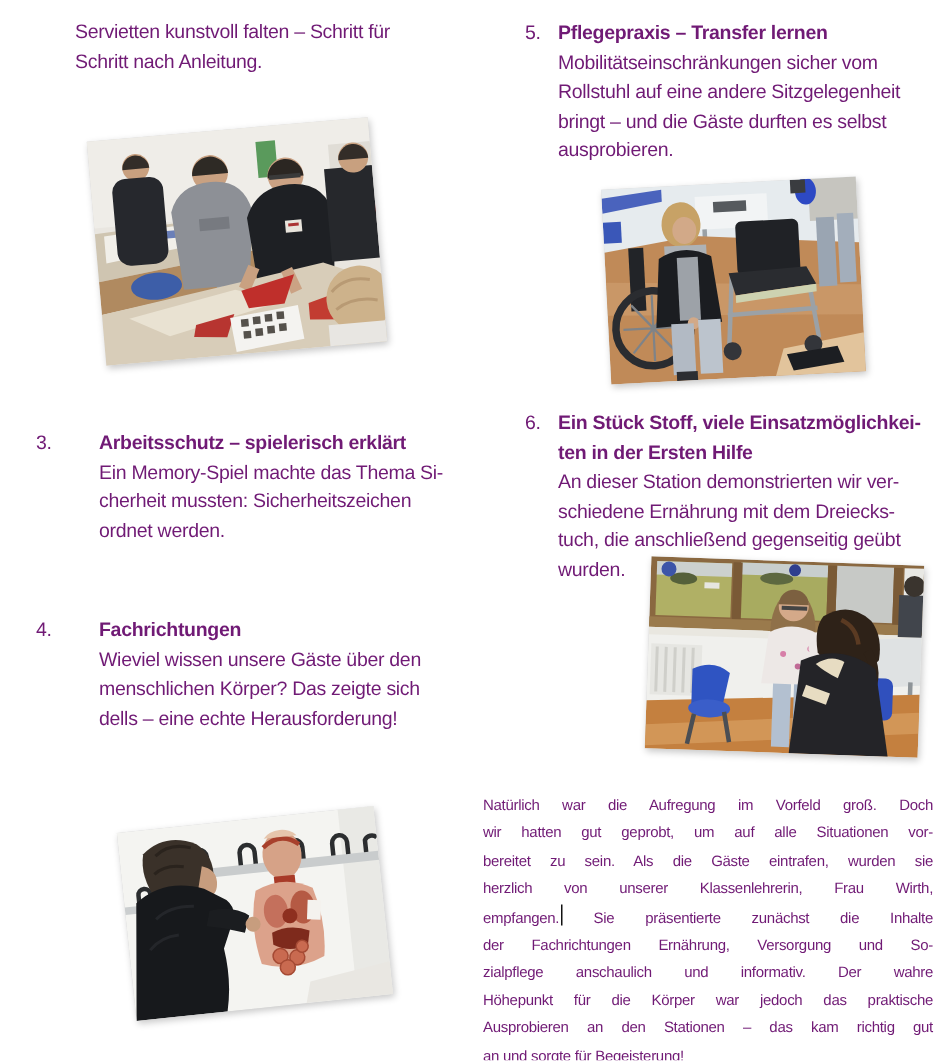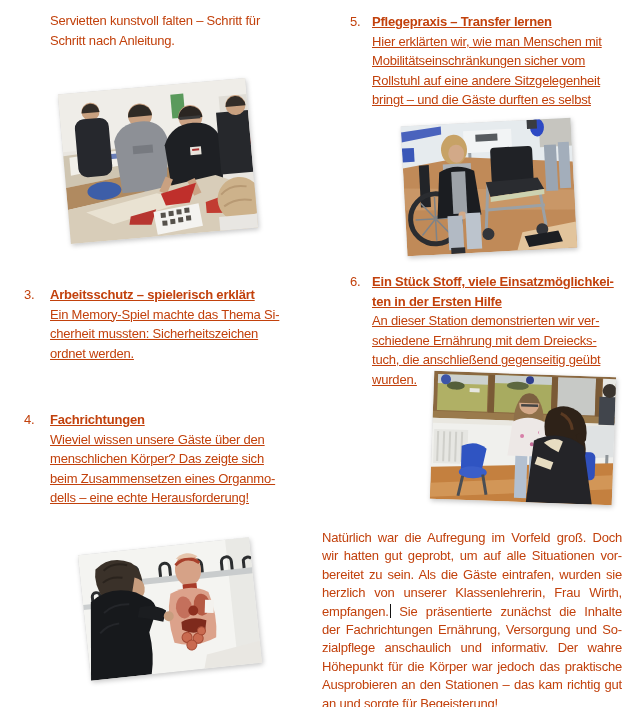--- a/index.html
+++ b/index.html
@@ -2,42 +2,42 @@
 <html><head>
 <meta charset="utf-8">
 <style>
   html, body { margin: 0; padding: 0; background: #ffffff; }
   .page {
     position: relative;
     width: 624px;
     height: 707px;
     background: #ffffff;
     font-family: "Liberation Sans", sans-serif;
-    color: #c2410c;
+    color: #701a75;
     overflow: hidden;
     letter-spacing: -0.2px;
   }
   .block { position: absolute; }
   .line {
     font-size: 13px;
     line-height: 19.5px;
     white-space: nowrap;
   }
   .bold { font-weight: bold; }
   .list-item { position: absolute; }
   .num {
     position: absolute;
     left: 0; top: 0;
     font-size: 13px;
     line-height: 19.5px;
   }
-  .itxt-left  { margin-left: 26px; text-decoration: underline; }
-  .itxt-right { margin-left: 22px; text-decoration: underline; }
+  .itxt-left  { margin-left: 42px; }
+  .itxt-right { margin-left: 22px; }
   .closing .jline {
-    font-size: 13px;
+    font-size: 10px;
     line-height: 18.4px;
     text-align: justify;
     text-align-last: justify;
   }
   .closing .jline.last { text-align-last: left; white-space: nowrap; }
   .caret {
     display: inline-block;
     width: 1.3px;
     height: 14px;
     background: #111;
@@ -132,21 +132,20 @@
       <div class="line fit" style="">ordnet werden.</div>
     </div>
   </div>
 
   <div class="list-item" style="left:24px; top:410px; width:296px;">
     <span class="num">4.</span>
     <div class="itxt-left">
       <div class="line bold fit" style="">Fachrichtungen</div>
       <div class="line fit" style="">Wieviel wissen unsere Gäste über den</div>
       <div class="line fit" style="">menschlichen Körper? Das zeigte sich</div>
-      <div class="line fit" style="">beim Zusammensetzen eines Organmo-</div>
       <div class="line fit" style="">dells – eine echte Herausforderung!</div>
     </div>
   </div>
 
   <div class="photo" id="p4">
     <svg viewBox="0 0 172 126" preserveAspectRatio="none">
       <rect width="172" height="126" fill="#f4f4f1"></rect>
       <rect x="148" y="0" width="24" height="126" fill="#e9e9e5"></rect>
       <rect x="26" y="30" width="146" height="6" fill="#c9cccd"></rect>
       <g stroke="#2b2d2f" stroke-width="3" fill="none">
@@ -184,24 +183,24 @@
       <path d="M56,58 q16,-2 26,6 l-4,11 q-14,-5 -25,-7 z" fill="#1b1d20"></path>
       <circle cx="84" cy="70" r="5" fill="#c79d7e"></circle>
       <polygon points="118,112 172,104 172,126 114,126" fill="#e9e7e2"></polygon>
     </svg>
   </div>
 
   <div class="list-item" style="left:350px; top:12px; width:274px;">
     <span class="num">5.</span>
     <div class="itxt-right">
       <div class="line bold fit" style="">Pflegepraxis – Transfer lernen</div>
-      <div class="line fit" style="">Hier erklärten wir, wie man Menschen mit</div>
       <div class="line fit" style="">Mobilitätseinschränkungen sicher vom</div>
       <div class="line fit" style="">Rollstuhl auf eine andere Sitzgelegenheit</div>
       <div class="line fit" style="">bringt – und die Gäste durften es selbst</div>
+      <div class="line fit" style="">ausprobieren.</div>
     </div>
   </div>
 
   <div class="photo" id="p2">
     <svg viewBox="0 0 170 130" preserveAspectRatio="none">
       <rect width="170" height="130" fill="#e6ebee"></rect>
       <polygon points="0,6 40,2 40,10 0,16" fill="#4a63bd"></polygon>
       <rect x="0" y="22" width="12" height="14" fill="#3a57b8"></rect>
       <rect x="62" y="8" width="48" height="22" fill="#f2f4f5"></rect>
       <rect x="74" y="12" width="22" height="7" fill="#565a5e"></rect>

